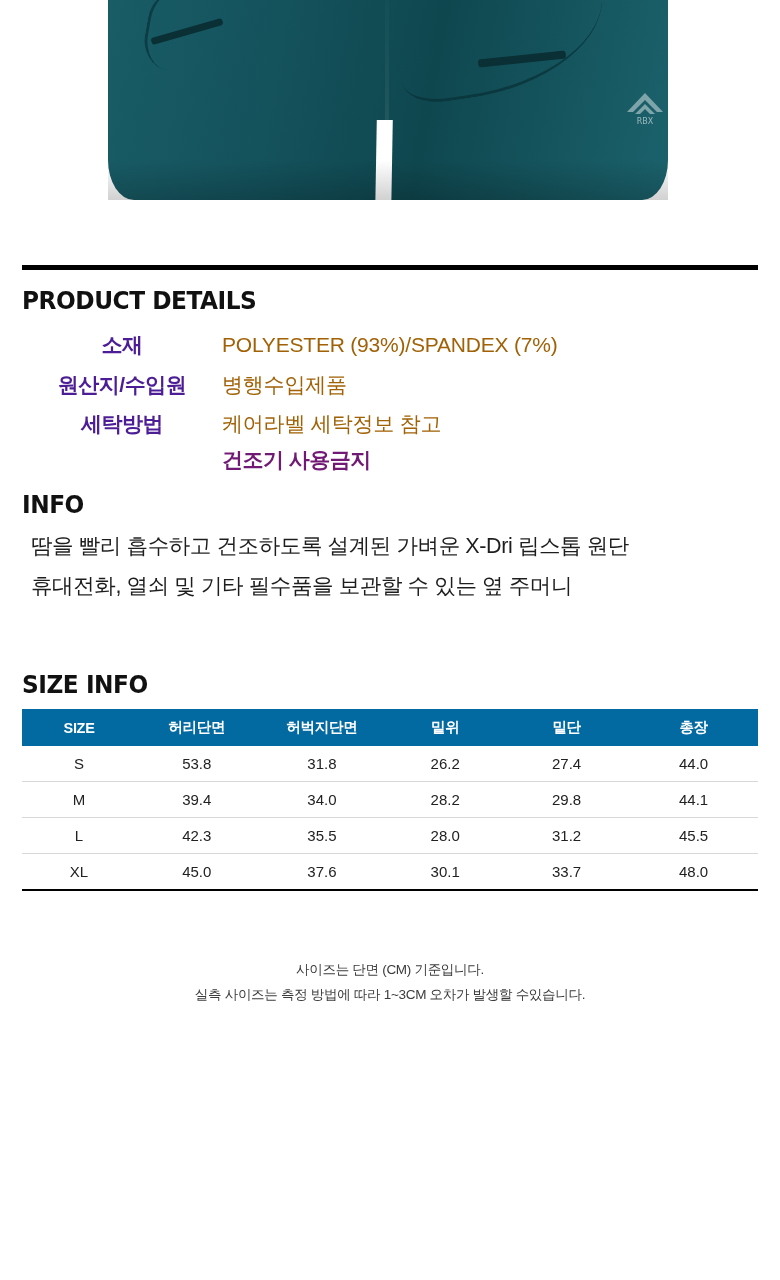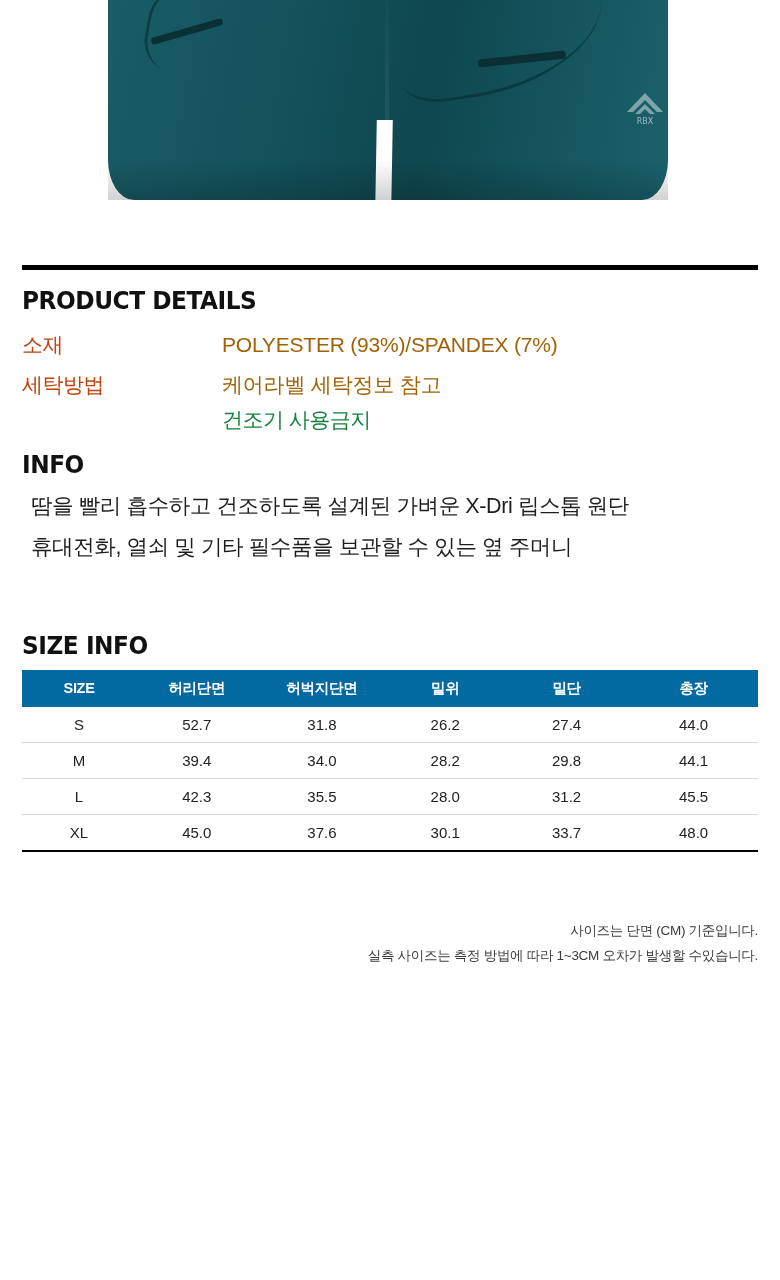--- a/index.html
+++ b/index.html
@@ -135,31 +135,32 @@
     width: calc(100% - 44px);
   }
   .specs td {
     padding: 4px 0;
     vertical-align: top;
     font-size: 21px;
     line-height: 1.5;
   }
   .specs td.k {
     width: 200px;
-    font-weight: normal;
-    color: #c2410c;
+    font-weight: bold;
+    color: #4c1d95;
     letter-spacing: -0.5px;
+    text-align: center;
   }
   .specs td.v {
     color: #a16207;
     letter-spacing: -0.2px;
   }
   .warn {
-    color: #15803d;
-    font-weight: normal;
+    color: #701a75;
+    font-weight: bold;
     font-size: 21px;
     margin: 2px 0 0 222px;
     letter-spacing: -0.5px;
   }
 
   
   .info-lines {
     margin: 6px 22px 0 22px;
   }
   .info-lines p {
@@ -200,21 +201,21 @@
   table.size col.c0 { width: 15.5%; }
   table.size col.c1 { width: 16.5%; }
   table.size col.c2 { width: 17.5%; }
   table.size col.c3 { width: 16%; }
   table.size col.c4 { width: 17%; }
   table.size col.c5 { width: 17.5%; }
 
   
   .notes {
     margin-top: 70px;
-    text-align: right;
+    text-align: center;
   }
   .notes p {
     margin: 0 0 7px 0;
     font-size: 13.5px;
     color: #3b3b3b;
     letter-spacing: -0.3px;
   }
 </style>
 </head>
 <body>
@@ -240,20 +241,24 @@
 <div class="rule-thick"></div>
 <div class="section-title">PRODUCT DETAILS</div>
 
 <table class="specs">
   <tbody>
     <tr>
       <td class="k">소재</td>
       <td class="v">POLYESTER (93%)/SPANDEX (7%)</td>
     </tr>
     <tr>
+      <td class="k">원산지/수입원</td>
+      <td class="v">병행수입제품</td>
+    </tr>
+    <tr>
       <td class="k">세탁방법</td>
       <td class="v">케어라벨 세탁정보 참고</td>
     </tr>
   </tbody>
 </table>
 
 <div class="warn">건조기 사용금지</div>
 <div class="section-title">INFO</div>
 
 <div class="info-lines">
@@ -279,21 +284,21 @@
         <th>허리단면</th>
         <th>허벅지단면</th>
         <th>밑위</th>
         <th>밑단</th>
         <th>총장</th>
       </tr>
     </thead>
     <tbody>
       <tr>
         <td>S</td>
-        <td>52.7</td>
+        <td>53.8</td>
         <td>31.8</td>
         <td>26.2</td>
         <td>27.4</td>
         <td>44.0</td>
       </tr>
       <tr>
         <td>M</td>
         <td>39.4</td>
         <td>34.0</td>
         <td>28.2</td>

